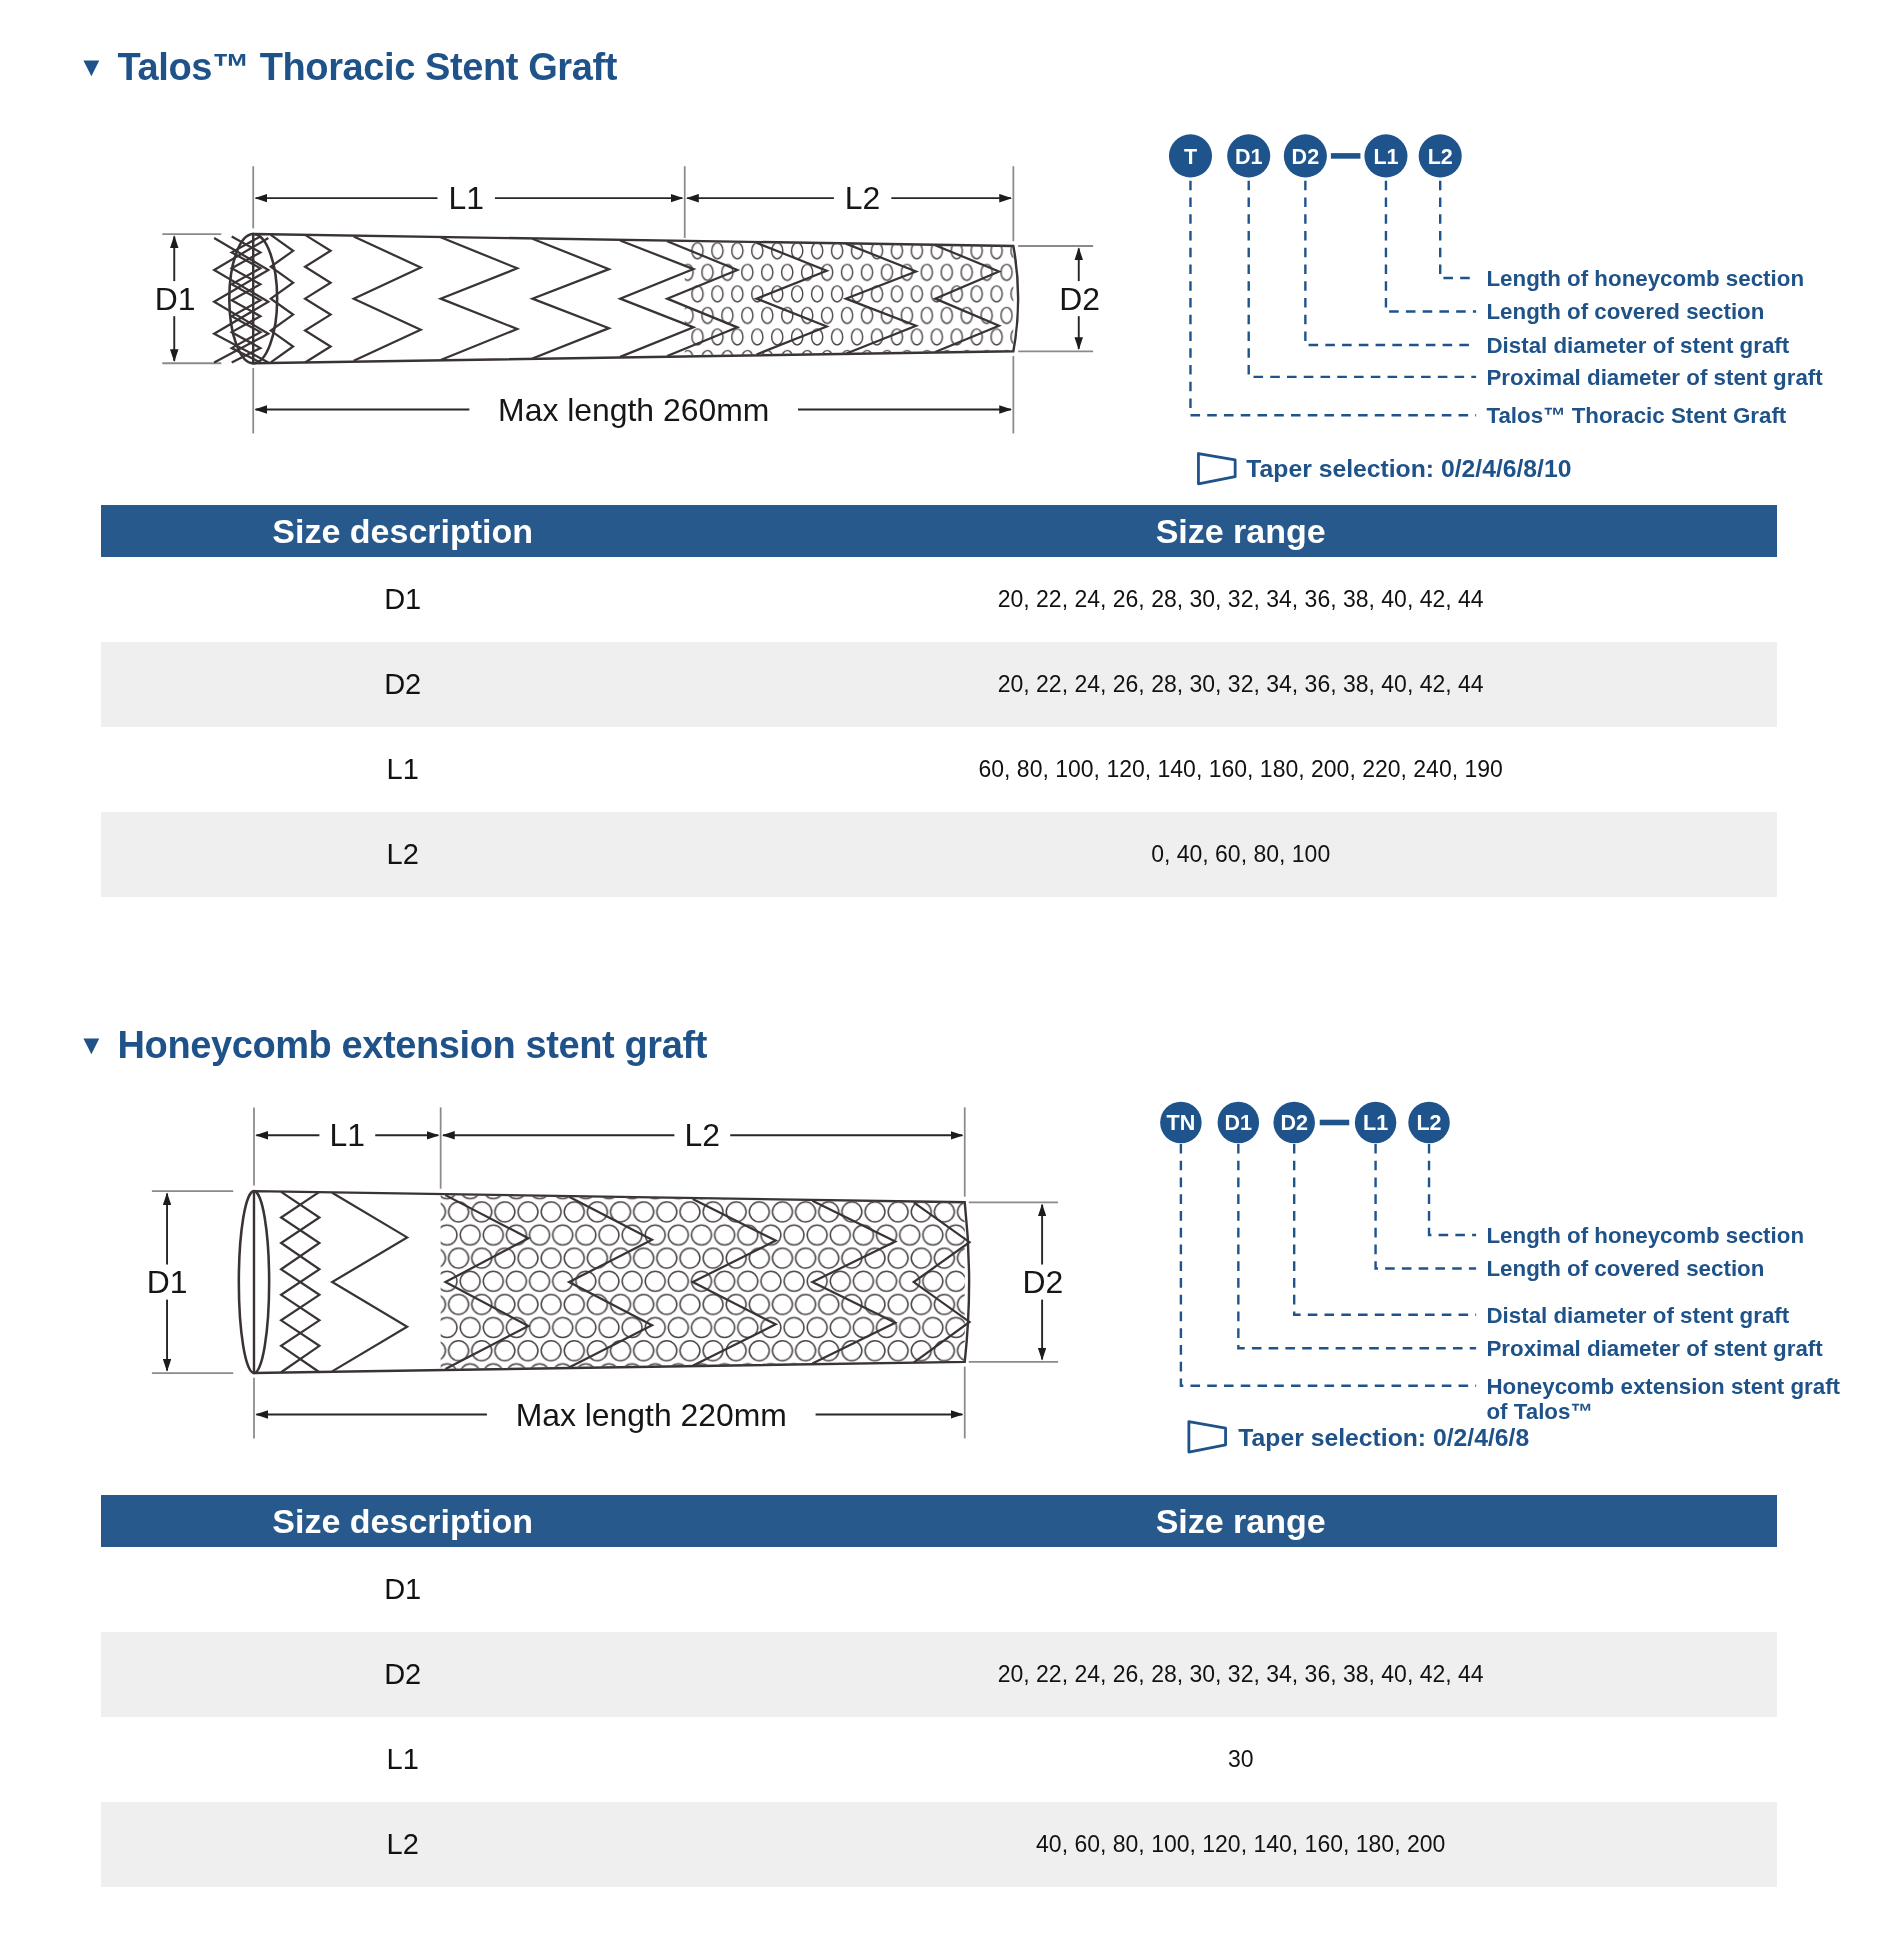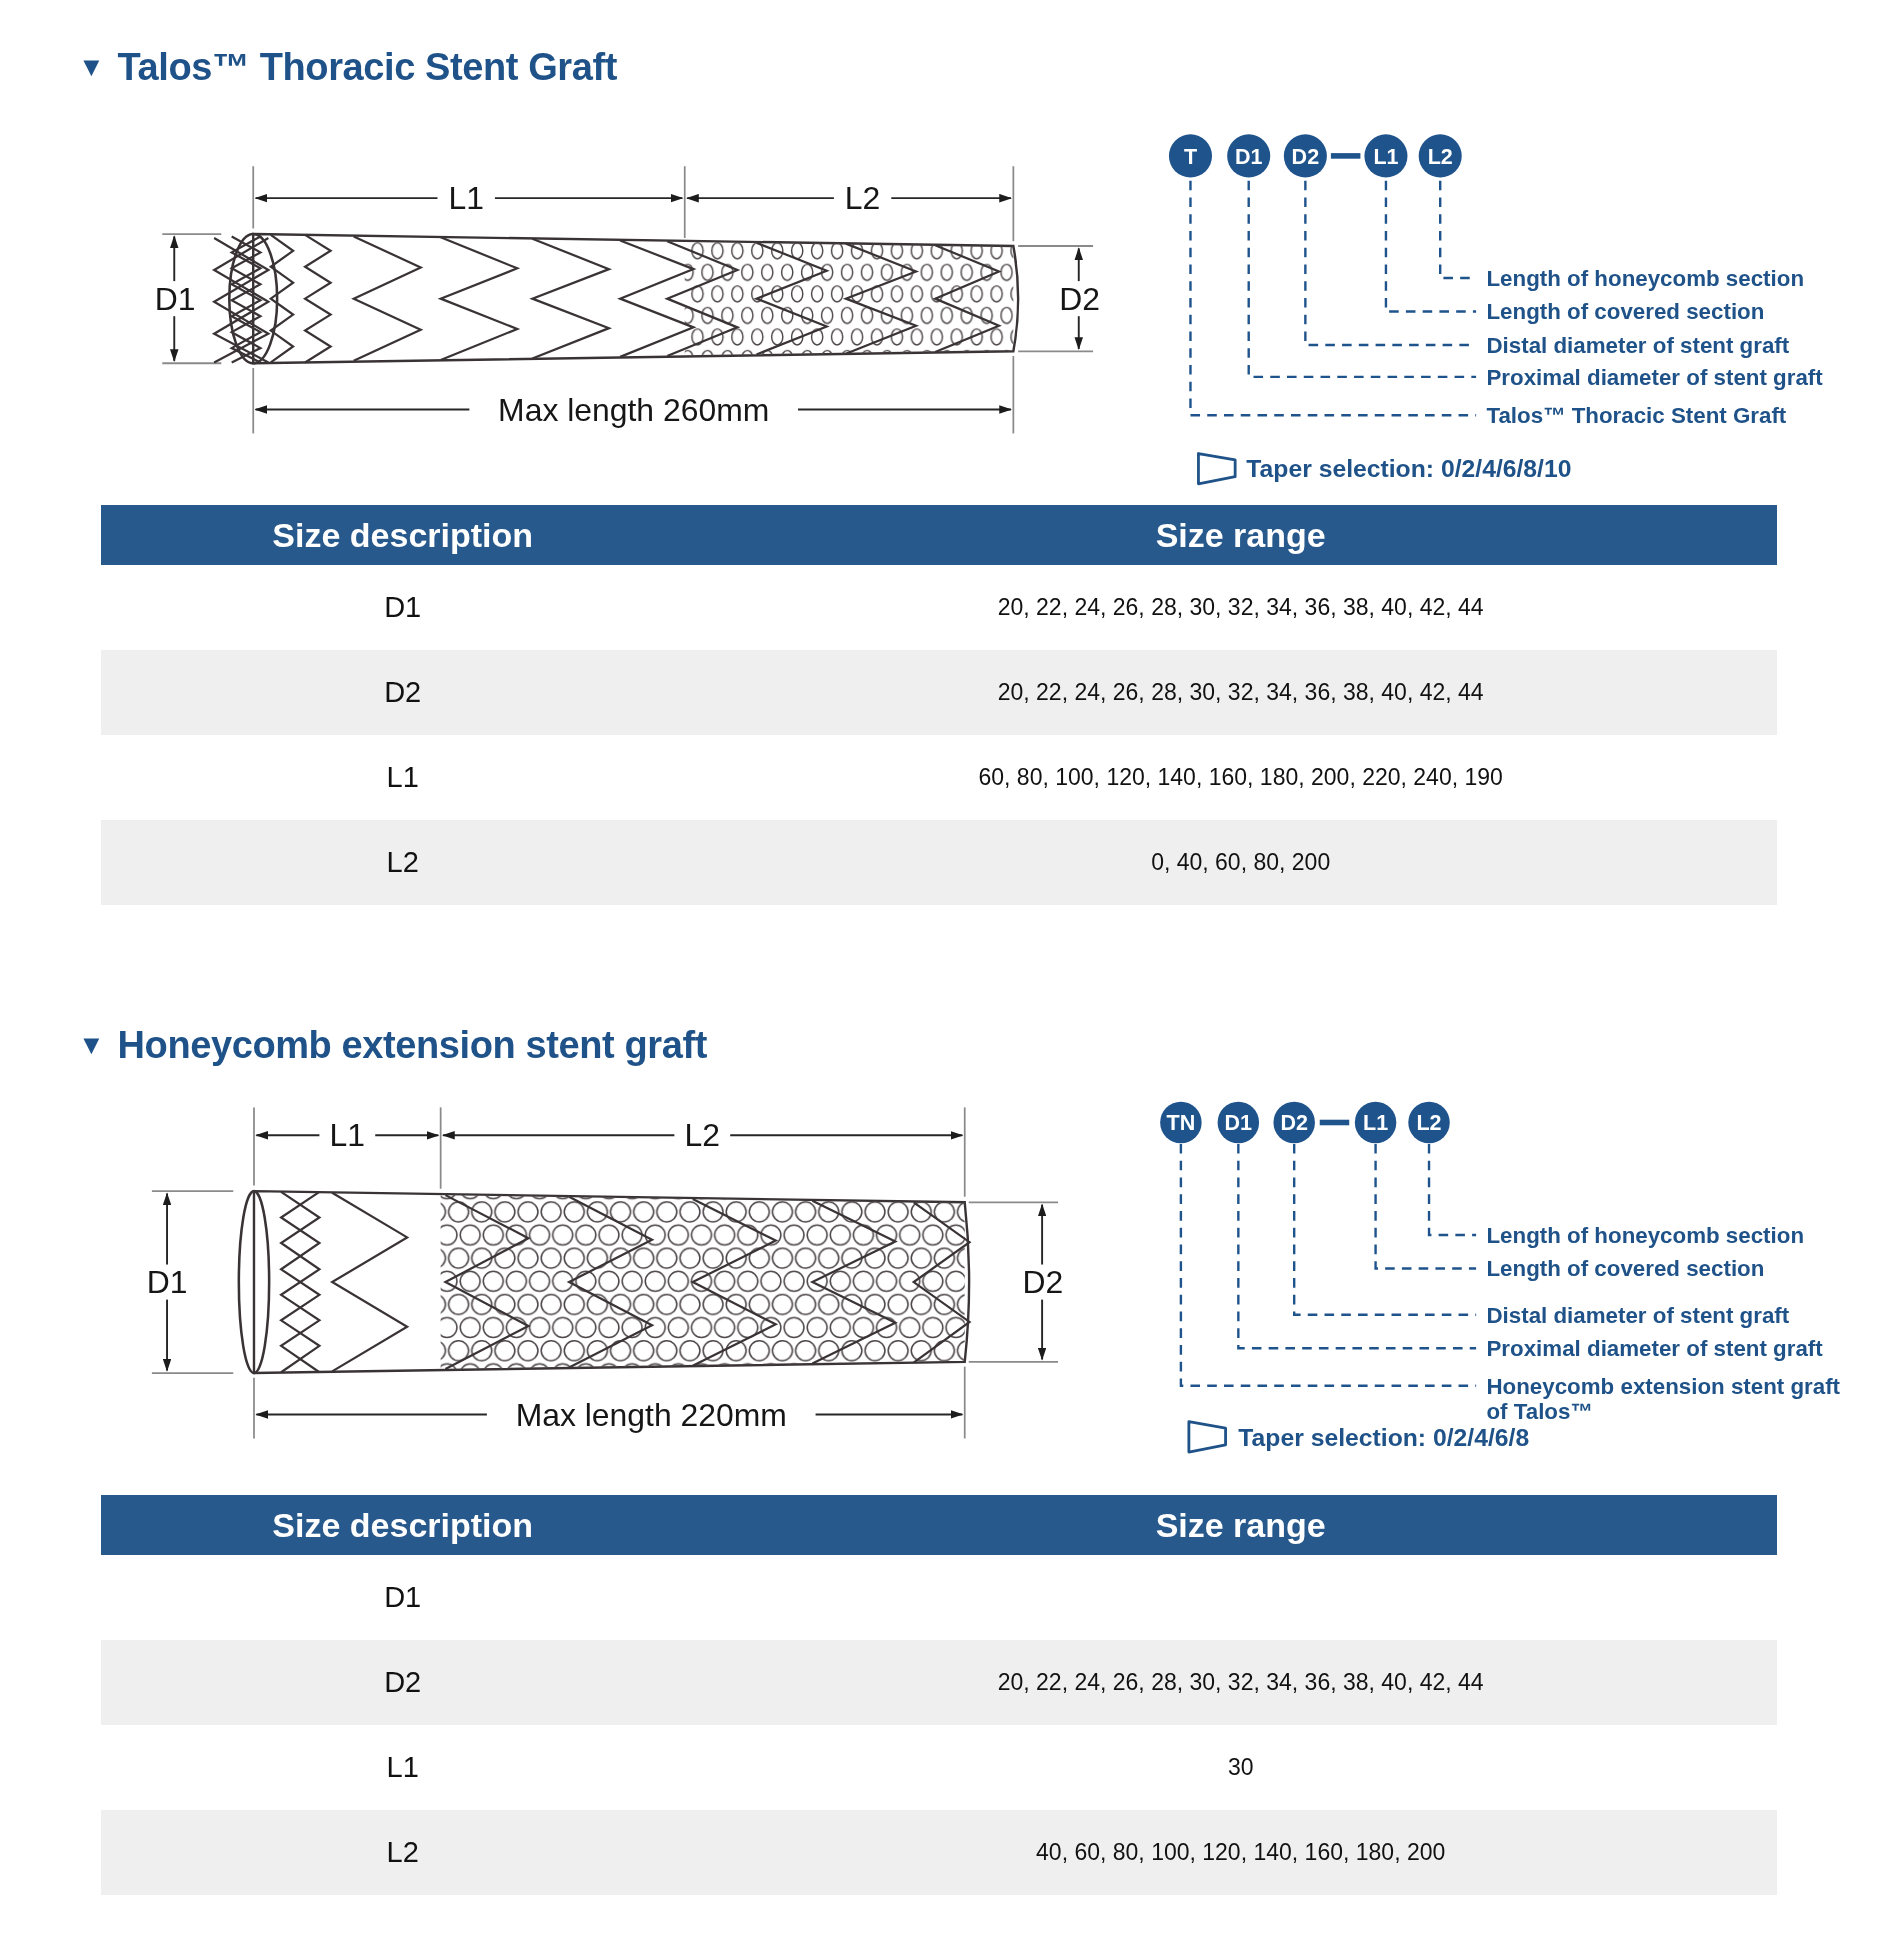--- a/index.html
+++ b/index.html
@@ -19,21 +19,21 @@
   .sec-title .tri{font-size:27px;margin-right:12.8px;line-height:1;}
   .sec-title .t-text{font-size:38px;letter-spacing:-0.4px;}
 
   svg text{font-family:"Liberation Sans",sans-serif;}
   .dim-label{font-size:40px;fill:#161616;}
   .code-text{font-size:27px;font-weight:bold;fill:#ffffff;}
   .scheme-label{font-size:28px;font-weight:bold;fill:var(--blue);}
   .taper-label{font-size:31px;font-weight:bold;fill:var(--blue);}
 
   .dtable{position:absolute;left:101px;width:1676px;}
-  .thead{display:flex;height:60px;background:var(--header);}
+  .thead{display:flex;height:52px;background:var(--header);}
   .th{color:#fff;font-weight:bold;font-size:34px;display:flex;align-items:center;justify-content:center;}
   .c1{width:36%;}
   .c2{width:64%;}
   .tr{display:flex;height:85px;background:#fff;}
   .tr.alt{background:var(--rowalt);}
   .td{display:flex;align-items:center;justify-content:center;font-size:23px;color:#111;}
   .td.rowlabel{font-size:29px;}
 </style>
 </head>
 <body>
@@ -165,21 +165,21 @@
     <div class="tr alt">
       <div class="td rowlabel c1">D2</div>
       <div class="td c2">20, 22, 24, 26, 28, 30, 32, 34, 36, 38, 40, 42, 44</div>
     </div>
     <div class="tr">
       <div class="td rowlabel c1">L1</div>
       <div class="td c2">60, 80, 100, 120, 140, 160, 180, 200, 220, 240, 190</div>
     </div>
     <div class="tr alt">
       <div class="td rowlabel c1">L2</div>
-      <div class="td c2">0, 40, 60, 80, 200</div>
+      <div class="td c2">0, 40, 60, 80, 100</div>
     </div>
   </div>
 
   <div class="sec-title" style="left:78px;top:1024px;">
     <span class="tri">▼</span>
     <span class="t-text">Honeycomb extension stent graft</span>
   </div>
 
   <svg style="position:absolute;left:112px;top:1085px;" width="1037" height="375" viewBox="0 0 1300 470">
     <defs>

